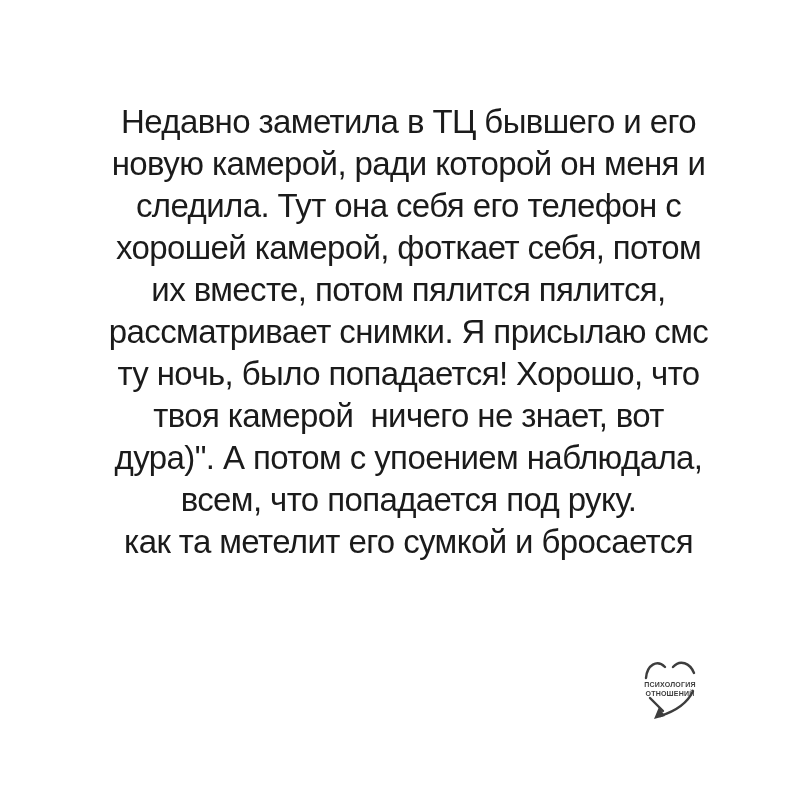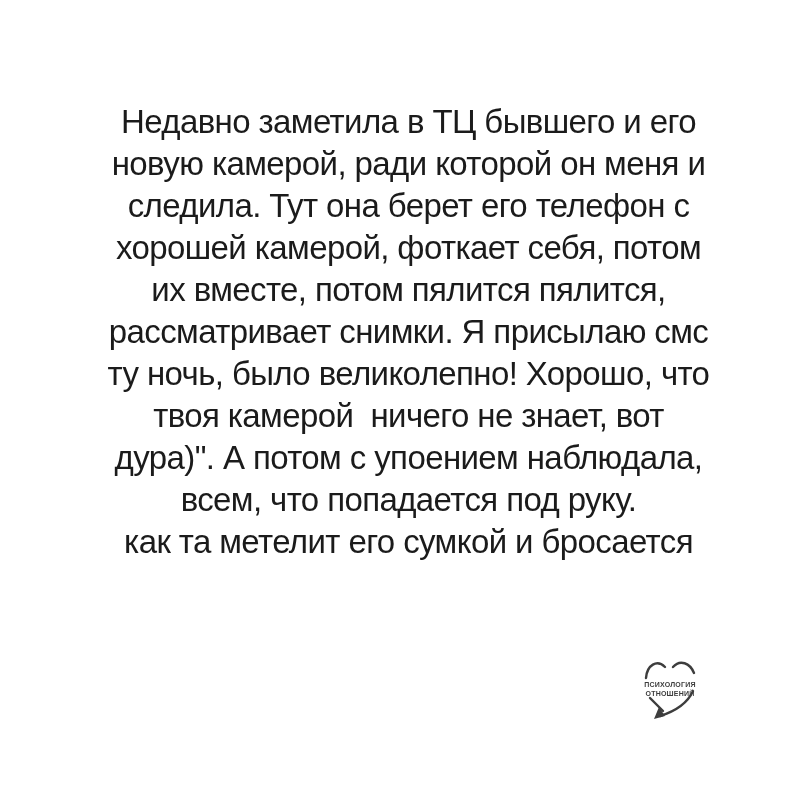--- a/index.html
+++ b/index.html
@@ -49,25 +49,25 @@
   }
 </style>
 </head>
 <body>
 
 <div class="card">
 
   <div class="story">
     <div class="line">Недавно заметила в ТЦ бывшего и его</div>
     <div class="line">новую камерой, ради которой он меня и</div>
-    <div class="line">следила. Тут она берет его телефон с</div>
+    <div class="line">следила. Тут она себя его телефон с</div>
     <div class="line">хорошей камерой, фоткает себя, потом</div>
     <div class="line">их вместе, потом пялится пялится,</div>
     <div class="line">рассматривает снимки. Я присылаю смс</div>
-    <div class="line">ту ночь, было великолепно! Хорошо, что</div>
+    <div class="line">ту ночь, было попадается! Хорошо, что</div>
     <div class="line">твоя камерой  ничего не знает, вот</div>
     <div class="line">дура)". А потом с упоением наблюдала,</div>
     <div class="line">всем, что попадается под руку.</div>
     <div class="line">как та метелит его сумкой и бросается</div>
   </div>
 
   <div class="watermark">
     <svg viewBox="0 0 58 66" fill="none" stroke="#3d3d3d" stroke-width="2.4" stroke-linecap="round">
 
       <path d="M4 22 C 5 9, 15 3, 23 11"></path>

